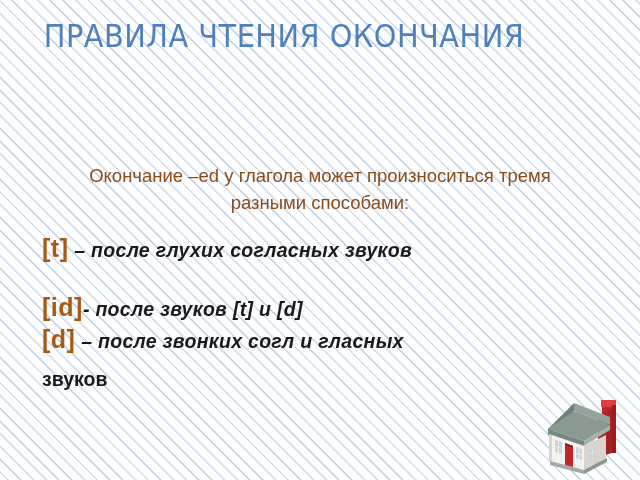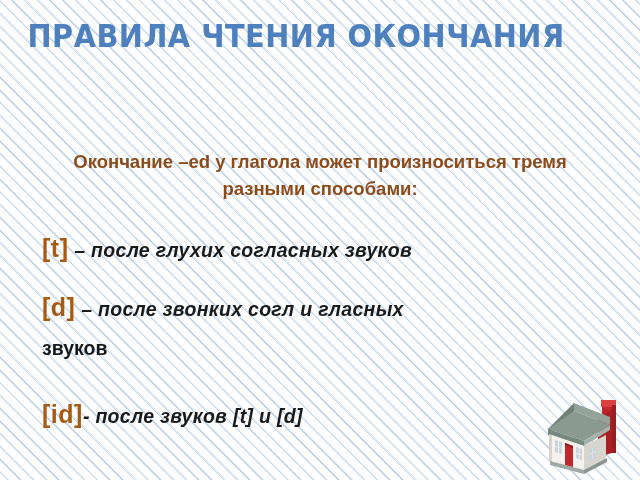--- a/index.html
+++ b/index.html
@@ -31,43 +31,43 @@
         rgba(255,255,255,0) 9px
       );
     box-sizing: border-box;
     overflow: hidden;
   }
 
   
   .title {
     position: absolute;
     top: 18px;
-    left: 12px;
+    left: 0;
     width: 568px;
     text-align: center;
     color: #4E80BE;
     font-family: "DejaVu Sans Condensed", "Liberation Sans Narrow", "Liberation Sans", sans-serif;
-    font-weight: bold;
+    font-weight: normal;
     font-size: 32px;
     line-height: 37px;
     letter-spacing: 0.5px;
     text-transform: uppercase;
   }
 
   
   .intro {
     position: absolute;
-    top: 148px;
+    top: 162px;
     left: 55px;
     width: 530px;
     text-align: center;
     color: #8C4B1B;
     font-size: 18.5px;
     line-height: 27px;
-    font-weight: bold;
+    font-weight: normal;
   }
 
   
   .rules {
     position: absolute;
     top: 233px;
     left: 42px;
     width: 566px;
   }
   .rule {
@@ -110,27 +110,27 @@
   <div class="title">Правила чтения окончания</div>
 
   <div class="intro">Окончание –ed у глагола может произноситься тремя разными способами:</div>
 
   <div class="rules">
 
     <div class="rule rule-1">
       <span class="sym">[t]</span><span class="rule-text"> – после глухих согласных звуков</span>
     </div>
 
+    <div class="rule rule-3">
+      <span class="sym">[id]</span><span class="rule-text">- после звуков [t] и [d]</span>
+    </div>
+
     <div class="rule rule-2">
       <span class="sym">[d]</span><span class="rule-text"> – после звонких согл и гласных</span>
       <div class="rule-tail">звуков</div>
-    </div>
-
-    <div class="rule rule-3">
-      <span class="sym">[id]</span><span class="rule-text">- после звуков [t] и [d]</span>
     </div>
 
   </div>
 
   <div class="house-wrap">
     <svg width="92" height="80" viewBox="0 0 92 80">
 
       <rect x="62" y="6" width="13" height="52" fill="#C0272D"></rect>
       <rect x="61" y="5" width="15" height="7" fill="#D9403F"></rect>
       <rect x="72" y="10" width="4" height="48" fill="#9B1D22"></rect>

